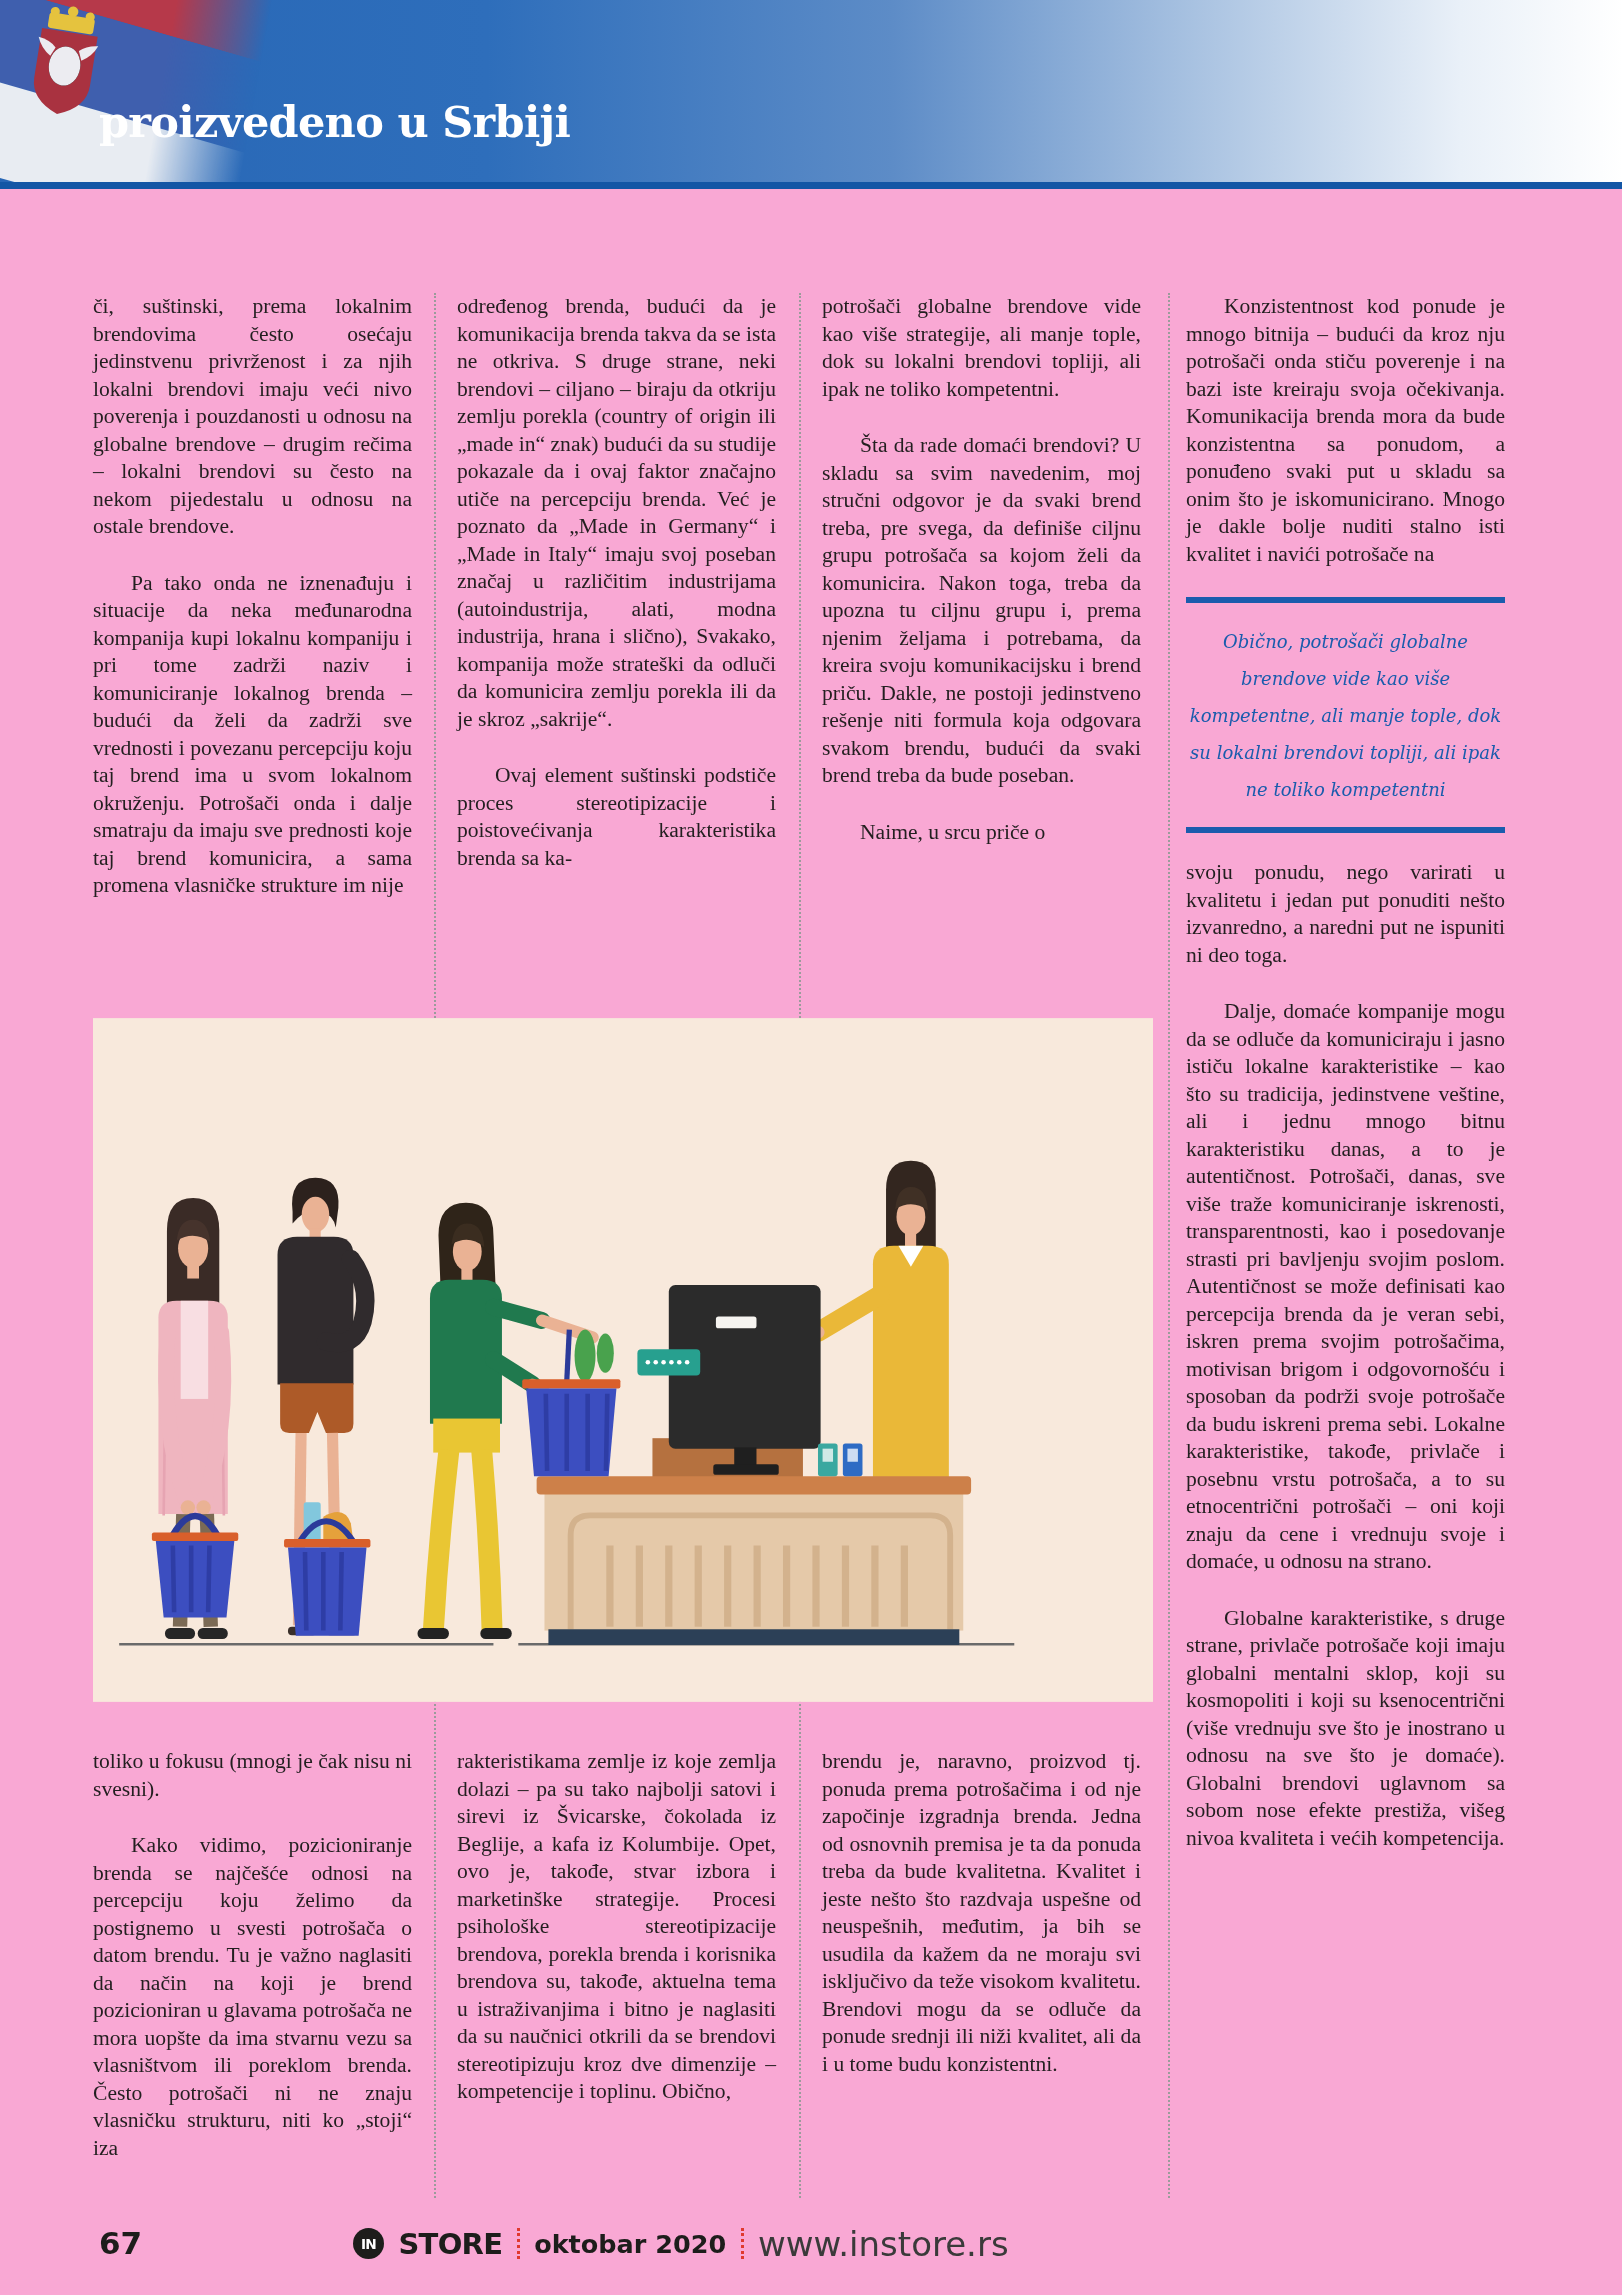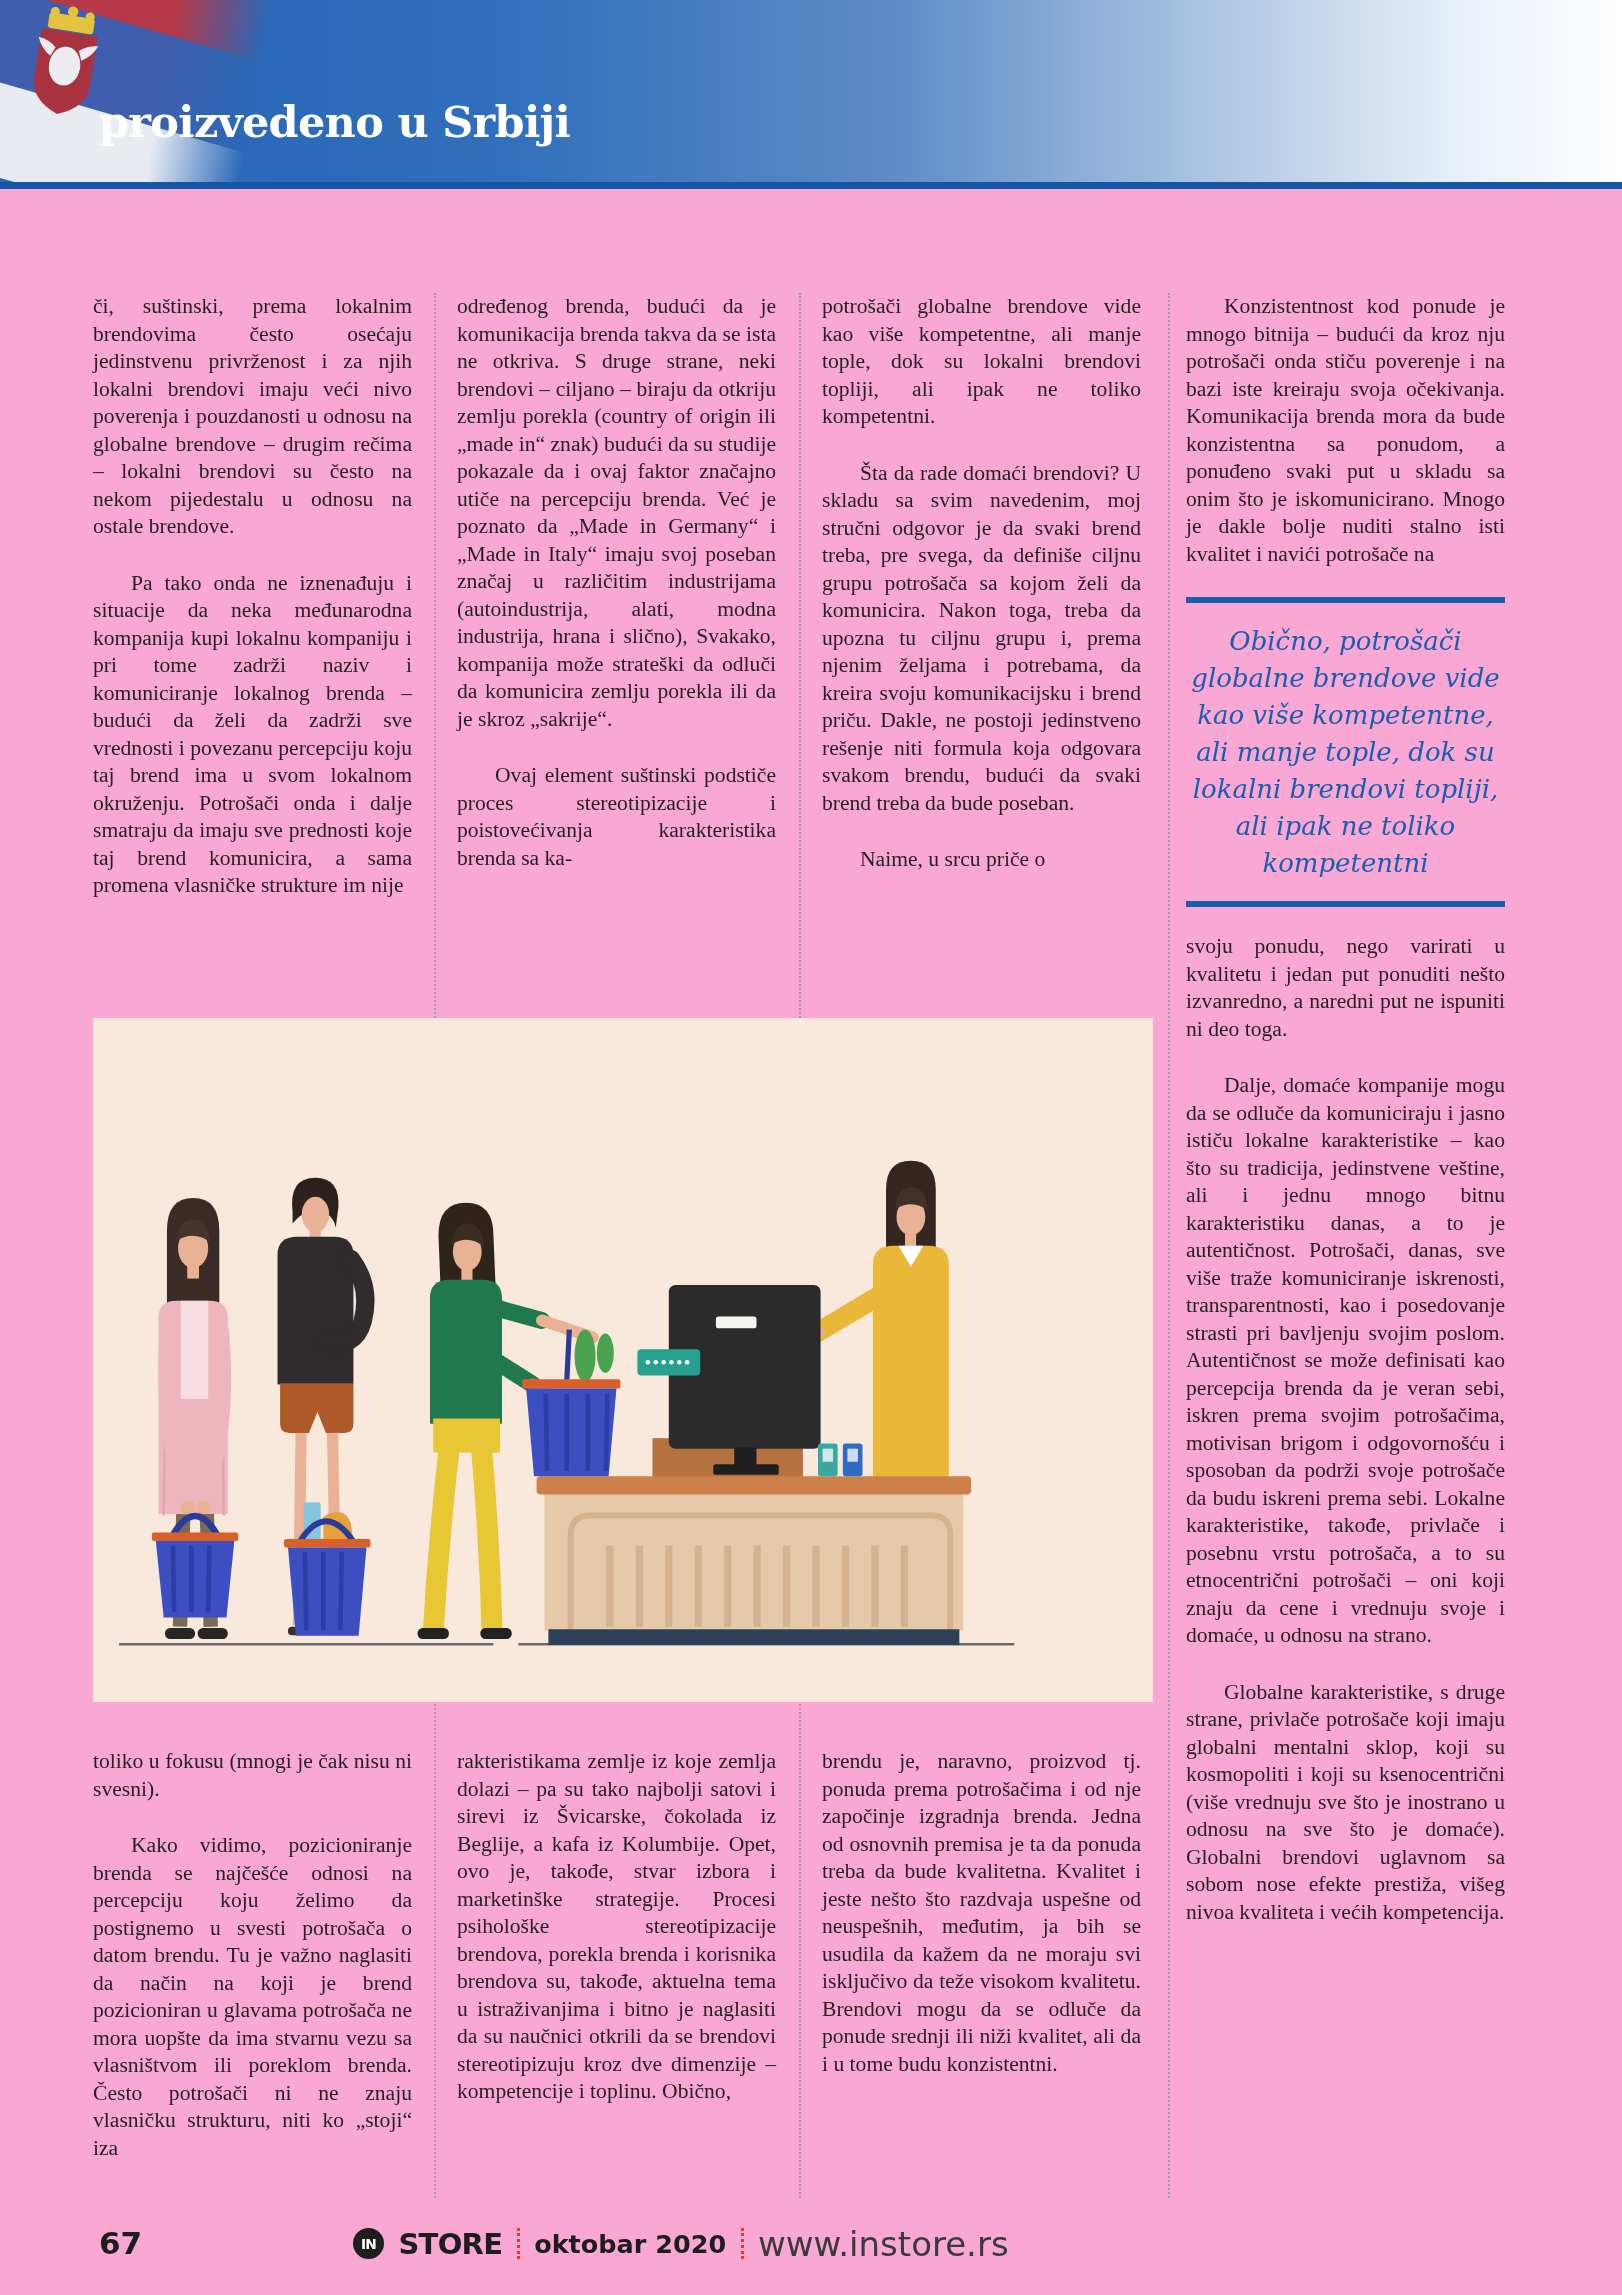--- a/index.html
+++ b/index.html
@@ -50,21 +50,21 @@
   
   .pullquote{
     margin:27.5px 0 26px 0;
     border-top:6.5px solid var(--quote_blue);
     border-bottom:6.5px solid var(--quote_blue);
     padding:19.6px 1.3px;
   }
   .pullquote p{
     margin:0;text-indent:0;
     font-family:"DejaVu Serif", serif;font-style:italic;
-    font-size:26px;line-height:37px;text-align:center;color:var(--quote_blue);
+    font-size:18px;line-height:37px;text-align:center;color:var(--quote_blue);
   }
   
   .figure{
     position:absolute;left:93px;top:1018px;width:1060px;height:684px;margin:0;
   }
   .figure svg{display:block;width:100%;height:100%;}
   
   .footer-num{
     position:absolute;left:99px;top:2225px;
     font-family:"DejaVu Sans", sans-serif;font-weight:700;font-size:31px;color:#1d1d1b;
@@ -126,21 +126,21 @@
 
   <section class="txt c2 top">
     <p class="cont">određenog brenda, budući da je komunikacija brenda takva da se ista ne otkriva. S druge strane, neki brendovi – ciljano – biraju da otkriju zemlju porekla (country of origin ili „made in“ znak) budući da su studije pokazale da i ovaj faktor značajno utiče na percepciju brenda. Već je poznato da „Made in Germany“ i „Made in Italy“ imaju svoj poseban značaj u različitim industrijama (autoindustrija, alati, modna industrija, hrana i slično), Svakako, kompanija može strateški da odluči da komunicira zemlju porekla ili da je skroz „sakrije“.</p>
     <p>Ovaj element suštinski podstiče proces stereotipizacije i poistovećivanja karakteristika brenda sa ka-</p>
   </section>
   <section class="txt c2 bottom">
     <p class="cont">rakteristikama zemlje iz koje zemlja dolazi – pa su tako najbolji satovi i sirevi iz Švicarske, čokolada iz Beglije, a kafa iz Kolumbije. Opet, ovo je, takođe, stvar izbora i marketinške strategije. Procesi psihološke stereotipizacije brendova, porekla brenda i korisnika brendova su, takođe, aktuelna tema u istraživanjima i bitno je naglasiti da su naučnici otkrili da se brendovi stereotipizuju kroz dve dimenzije – kompetencije i toplinu. Obično,</p>
   </section>
 
   <section class="txt c3 top">
-    <p class="cont">potrošači globalne brendove vide kao više kompetentne, ali manje tople, dok su lokalni brendovi topliji, ali ipak ne toliko kompetentni.</p>
+    <p class="cont">potrošači globalne brendove vide kao više strategije, ali manje tople, dok su lokalni brendovi topliji, ali ipak ne toliko kompetentni.</p>
     <p>Šta da rade domaći brendovi? U skladu sa svim navedenim, moj stručni odgovor je da svaki brend treba, pre svega, da definiše ciljnu grupu potrošača sa kojom želi da komunicira. Nakon toga, treba da upozna tu ciljnu grupu i, prema njenim željama i potrebama, da kreira svoju komunikacijsku i brend priču. Dakle, ne postoji jedinstveno rešenje niti formula koja odgovara svakom brendu, budući da svaki brend treba da bude poseban.</p>
     <p>Naime, u srcu priče o</p>
   </section>
   <section class="txt c3 bottom">
     <p class="cont">brendu je, naravno, proizvod tj. ponuda prema potrošačima i od nje započinje izgradnja brenda. Jedna od osnovnih premisa je ta da ponuda treba da bude kvalitetna. Kvalitet i jeste nešto što razdvaja uspešne od neuspešnih, međutim, ja bih se usudila da kažem da ne moraju svi isključivo da teže visokom kvalitetu. Brendovi mogu da se odluče da ponude srednji ili niži kvalitet, ali da i u tome budu konzistentni.</p>
   </section>
 
   <section class="txt c4 top">
     <p>Konzistentnost kod ponude je mnogo bitnija – budući da kroz nju potrošači onda stiču poverenje i na bazi iste kreiraju svoja očekivanja. Komunikacija brenda mora da bude konzistentna sa ponudom, a ponuđeno svaki put u skladu sa onim što je iskomunicirano. Mnogo je dakle bolje nuditi stalno isti kvalitet i navići potrošače na</p>
     <div class="pullquote">

